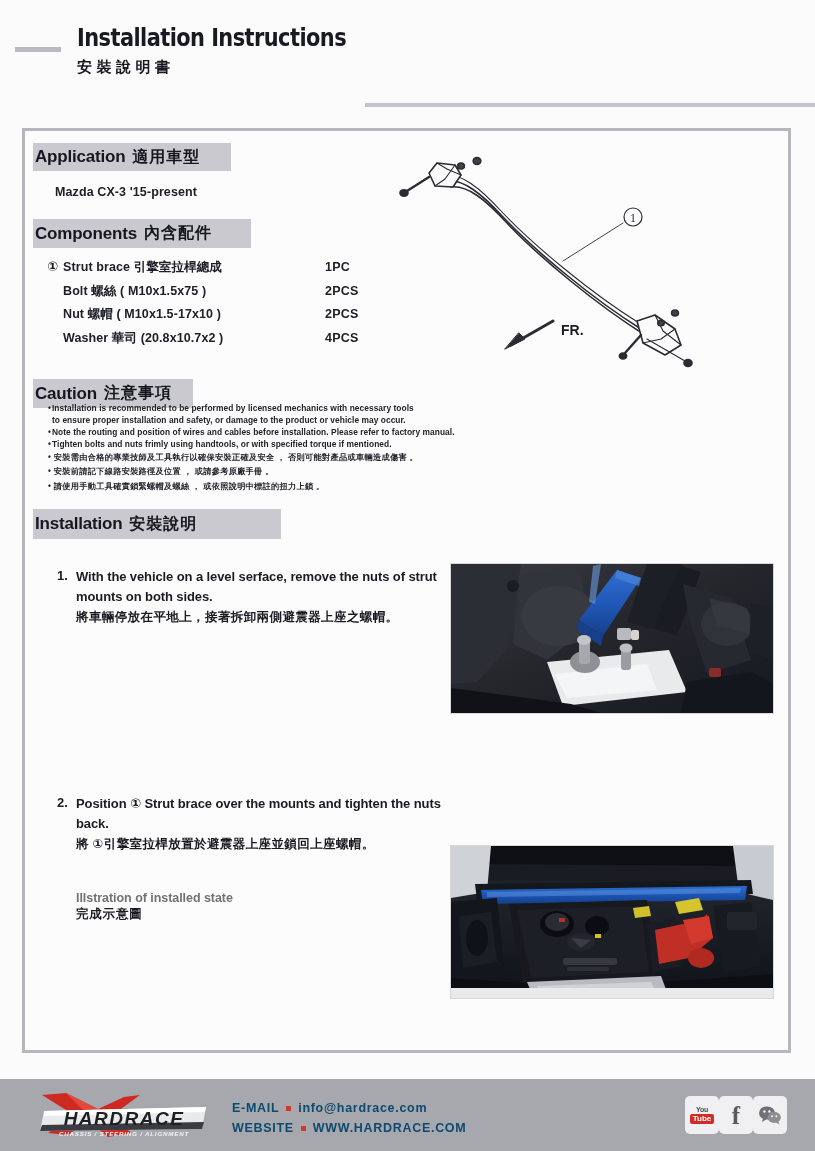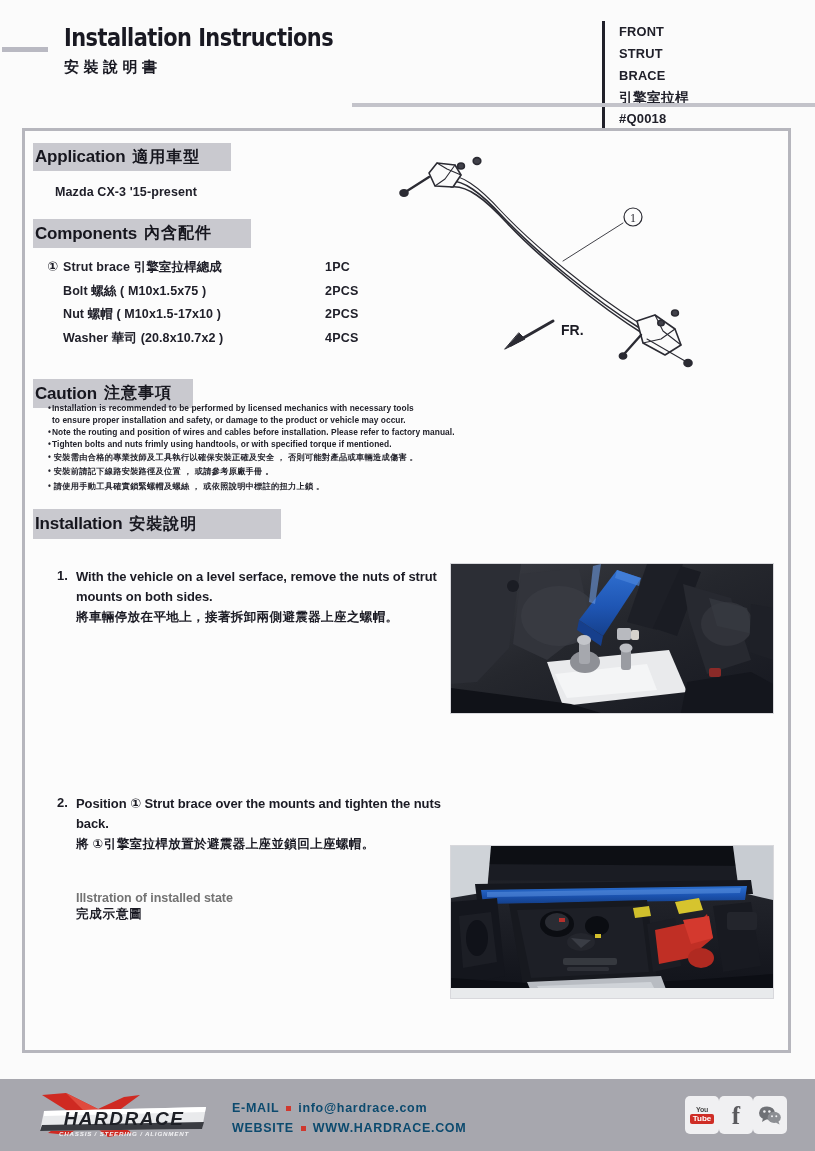--- a/index.html
+++ b/index.html
@@ -17,21 +17,21 @@
   }
   .page {
     position: absolute;
     inset: 0;
     background: #fbfbfb;
   }
 
   
   .header {
     position: absolute;
-    left: 2px; top: 0;
+    left: 15px; top: 0;
     width: 698px;
     height: 112px;
   }
   .header-rule-left {
     position: absolute;
     left: 0; top: 47px;
     width: 46px; height: 5px;
     background: #b9b9c2;
   }
   .title-block {
@@ -337,25 +337,20 @@
 <div class="page">
 
   <div class="header">
     <div class="header-rule-left"></div>
 
     <div class="title-block">
       <div class="title-en">Installation Instructions</div>
       <div class="title-zh">安裝說明書</div>
     </div>
 
-    <div class="product-block">
-      <div class="product-en">FRONT STRUT BRACE</div>
-      <div class="product-zh">引擎室拉桿</div>
-      <div class="product-code">#Q0018</div>
-    </div>
 
     <div class="header-rule-bottom"></div>
   </div>
 
   <div class="content-box">
 
     <div class="sec-bar" id="bar-application">
       <span class="sec-en">Application</span>
       <span class="sec-zh">適用車型</span>
     </div>

